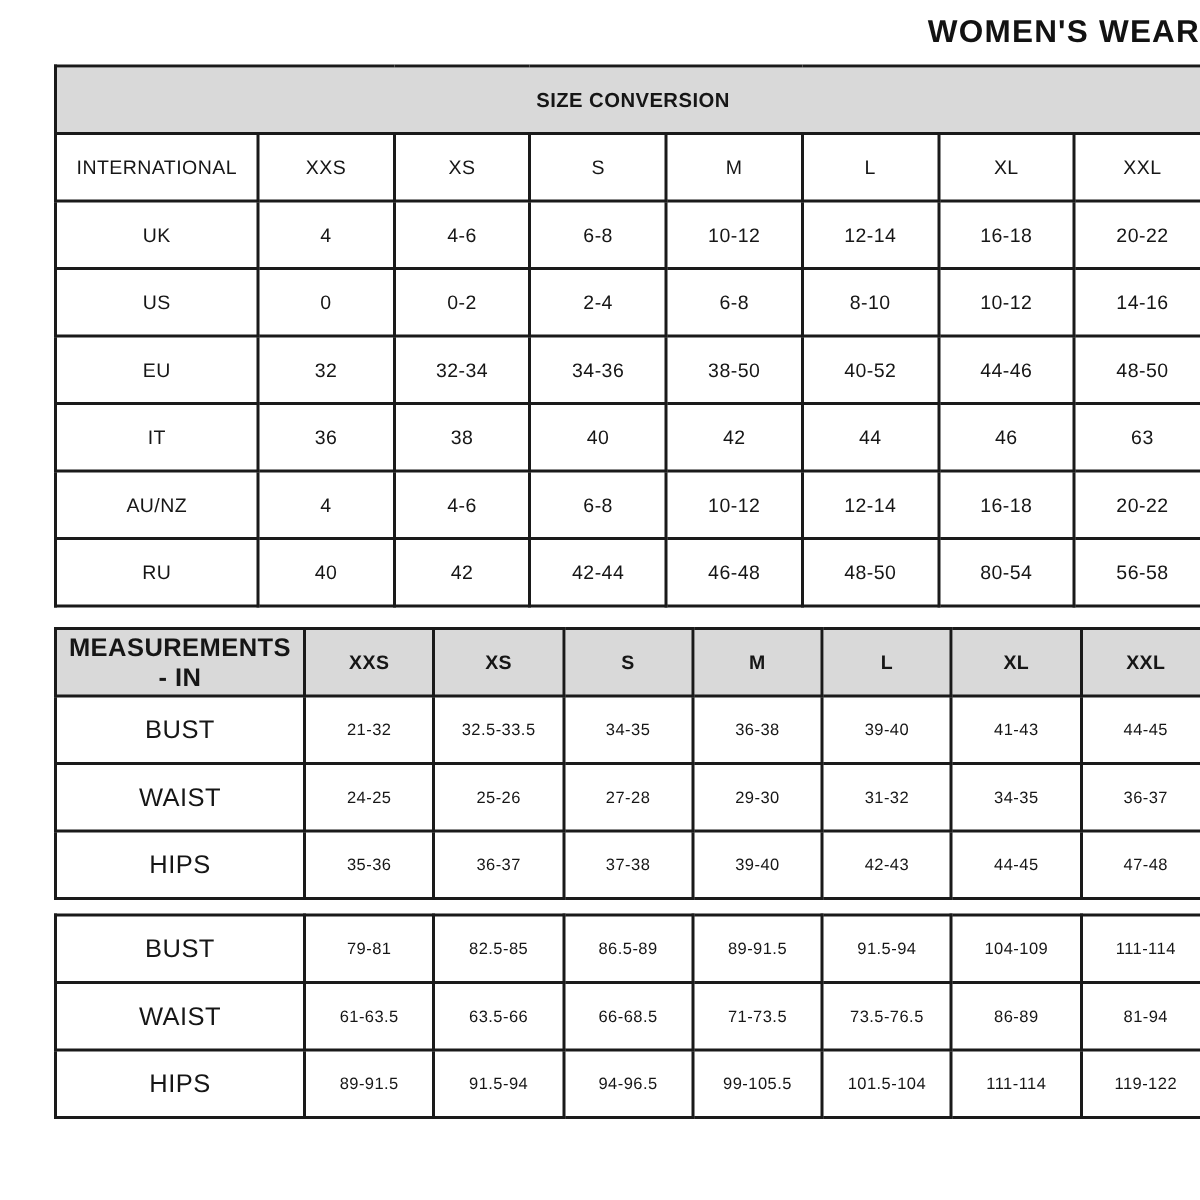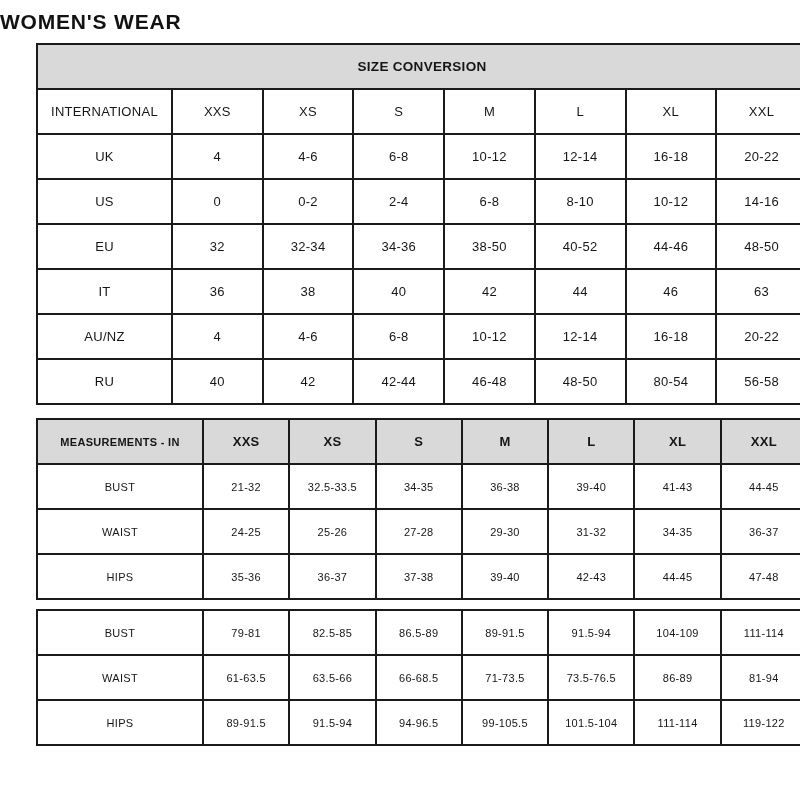--- a/index.html
+++ b/index.html
@@ -10,21 +10,21 @@
   .page {
     width: 800px;
     height: 800px;
     background: #ffffff;
     font-family: "Liberation Sans", sans-serif;
     color: #161616;
     overflow: hidden;
     box-sizing: border-box;
   }
   .title {
-    text-align: left;
+    text-align: right;
     padding-top: 10px;
     font-size: 21px;
     font-weight: 700;
     letter-spacing: 0.8px;
     color: #121212;
     line-height: 24px;
   }
   table.tbl {
     width: 772px;
     margin-left: 36px;
@@ -63,21 +63,21 @@
     letter-spacing: 0.6px;
   }
   
   .tbl-size .label-cell,
   .tbl-size .size-cell,
   .tbl-size .value-cell {
     font-size: 13px;
   }
   
   .tbl-m .label-cell {
-    font-size: 11px;
+    font-size: 17px;
   }
   .tbl-m .size-cell {
     font-size: 13px;
   }
   .tbl-m .value-cell {
     font-size: 11px;
   }
 </style>
 </head>
 <body>

